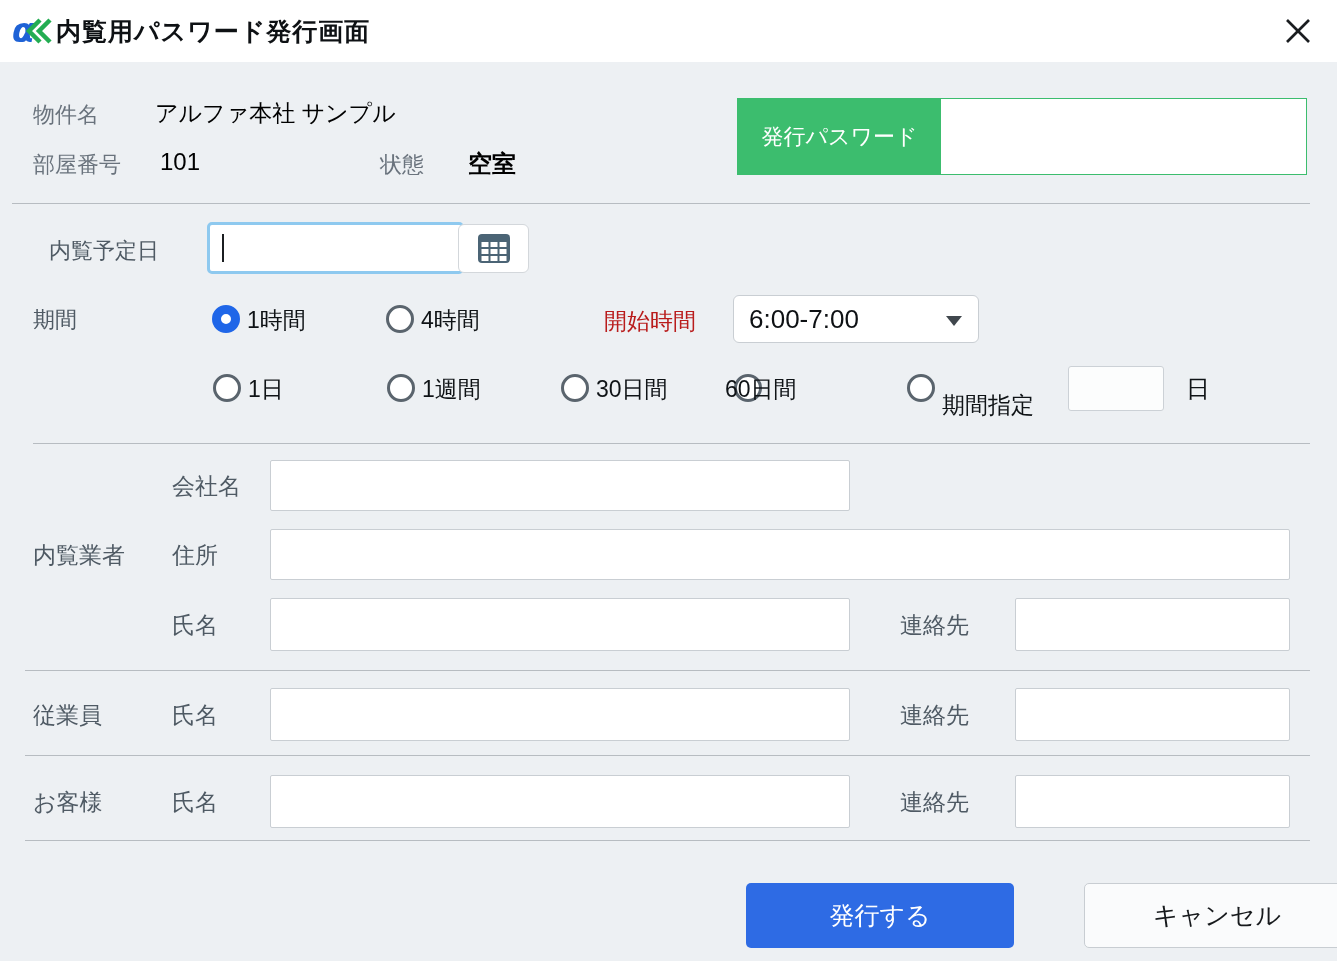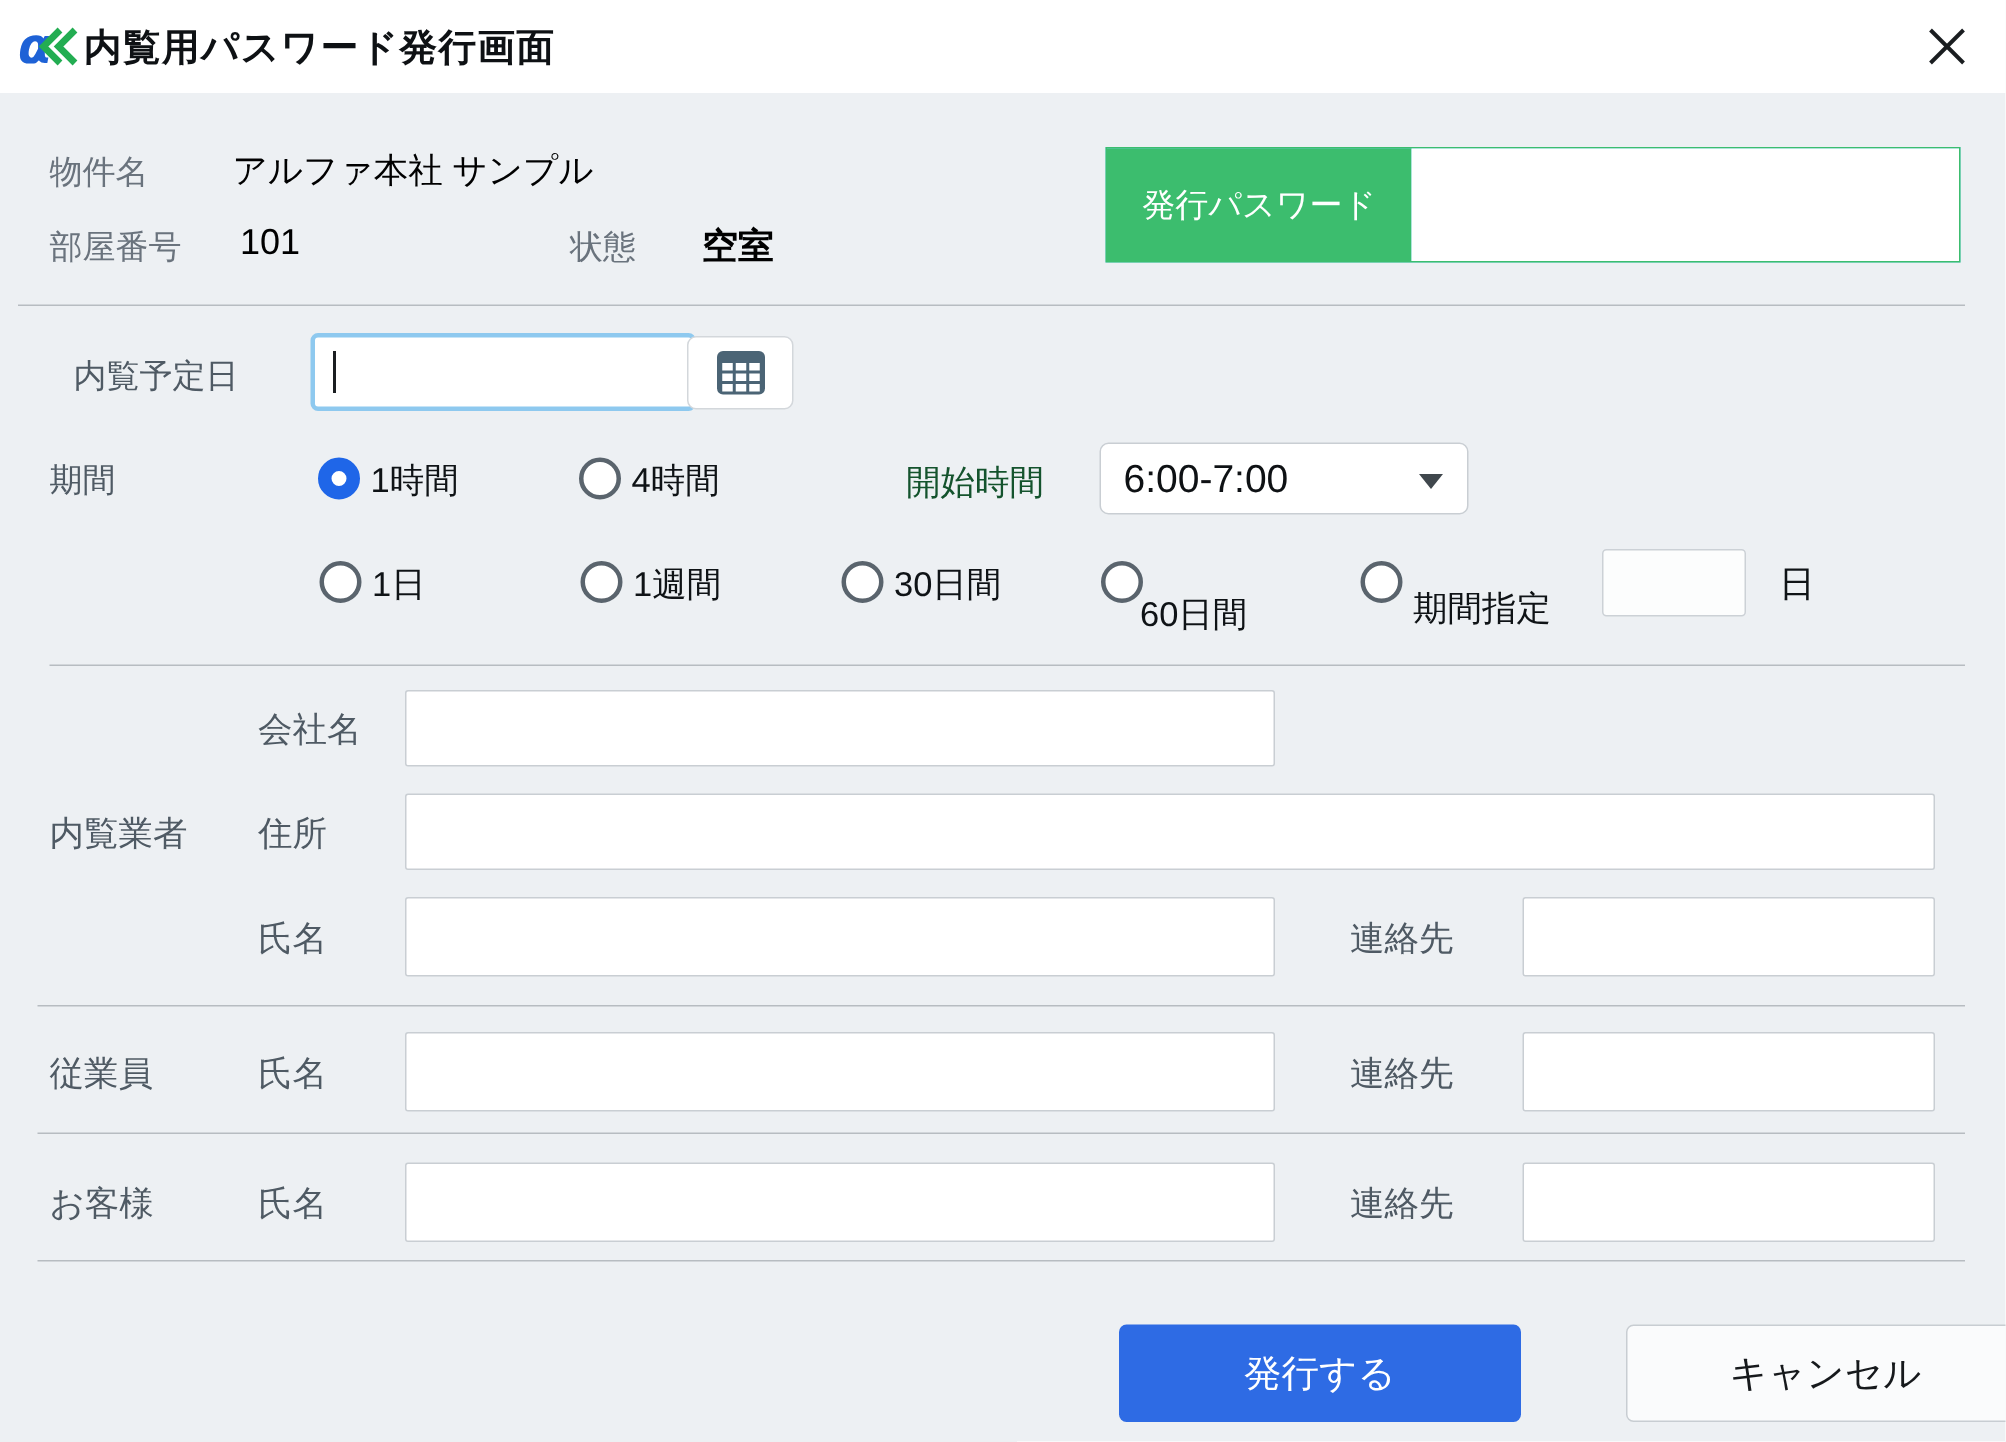--- a/index.html
+++ b/index.html
@@ -7,21 +7,21 @@
   .window{position:relative;width:1337px;height:961px;background:#ffffff;overflow:hidden;}
   .abs{position:absolute;}
   .titlebar{position:absolute;left:0;top:0;width:1337px;height:62px;background:#ffffff;}
   .title{position:absolute;left:56px;top:15px;font-size:25px;font-weight:600;color:#0e1114;letter-spacing:1px;}
   .closebtn{position:absolute;left:1280px;top:14px;width:36px;height:36px;background:none;border:none;cursor:pointer;padding:0;}
   .content{position:absolute;left:0;top:62px;width:1337px;height:899px;background:#edf0f3;}
   .lbl{font-size:22px;color:#6a737d;white-space:nowrap;}
   .dlbl{font-size:22px;color:#4f5a64;white-space:nowrap;}
   .val{font-size:23px;color:#000000;white-space:nowrap;}
   .divider{height:1px;background:#b7bcc1;}
-  .pwwrap{position:absolute;left:737px;top:36px;width:570px;height:77px;border:1px solid #3cbd6e;background:#7dd3fc;display:flex;box-sizing:border-box;}
+  .pwwrap{position:absolute;left:737px;top:36px;width:570px;height:77px;border:1px solid #3cbd6e;background:#86efac;display:flex;box-sizing:border-box;}
   .pwlabel{width:203px;background:#3cbd6e;color:#ffffff;font-size:22px;display:flex;align-items:center;justify-content:center;flex:0 0 auto;}
   .pwinput{flex:1;border:none;outline:none;font-size:22px;padding:0 12px;background:#ffffff;}
   .dateinput{position:absolute;left:207px;top:160px;width:231px;height:46px;background:#ffffff;border:3px solid #8ec9ef;border-radius:5px;font-size:23px;padding:0 10px;outline:none;}
   .cursorbar{position:absolute;left:222px;top:172px;width:2px;height:28px;background:#1b1e21;}
   .calbtn{position:absolute;left:458px;top:162px;width:71px;height:49px;background:#ffffff;border:1px solid #d3d7db;border-radius:6px;cursor:pointer;display:flex;align-items:center;justify-content:center;padding:0;}
   .radio{position:absolute;width:28px;height:28px;border-radius:50%;background:#ffffff;border:3px solid #5a646d;box-sizing:border-box;cursor:pointer;}
   .radio.sel{border:9px solid #1f66e8;}
   .rlabel{position:absolute;font-size:23px;color:#0f1316;white-space:nowrap;cursor:pointer;}
   .select{position:absolute;left:733px;top:233px;width:246px;height:48px;background:#ffffff;border:1px solid #c9ced3;border-radius:6px;box-sizing:border-box;cursor:pointer;}
   .selecttext{position:absolute;left:15px;top:8px;font-size:26px;color:#0e1114;}
@@ -86,34 +86,34 @@
           <rect x="13.5" y="23" width="7" height="5" fill="#ffffff"></rect>
           <rect x="22.5" y="23" width="7" height="5" fill="#ffffff"></rect>
       </svg>
     </button>
 
     <span class="abs dlbl" style="left:33px;top:243px;">期間</span>
     <span class="radio sel" style="left:212px;top:243px;"></span>
     <span class="rlabel" style="left:247px;top:243px;">1時間</span>
     <span class="radio" style="left:386px;top:243px;"></span>
     <span class="rlabel" style="left:421px;top:243px;">4時間</span>
-    <span class="abs glbl" style="left:604px;top:244px;font-weight:500;color:#14532d;">開始時間</span>
+    <span class="abs glbl" style="left:604px;top:244px;font-weight:500;color:#b91c1c;">開始時間</span>
     <div class="select">
       <span class="selecttext">6:00-7:00</span>
       <span class="caret"></span>
     </div>
 
     <span class="radio" style="left:213px;top:312px;"></span>
     <span class="rlabel" style="left:248px;top:312px;">1日</span>
     <span class="radio" style="left:387px;top:312px;"></span>
     <span class="rlabel" style="left:422px;top:312px;">1週間</span>
     <span class="radio" style="left:561px;top:312px;"></span>
     <span class="rlabel" style="left:596px;top:312px;">30日間</span>
     <span class="radio" style="left:734px;top:312px;"></span>
-    <span class="rlabel" style="left:760px;top:312px;margin-top:20px;">60日間</span>
+    <span class="rlabel" style="left:725px;top:312px;">60日間</span>
     <span class="radio" style="left:907px;top:312px;"></span>
     <span class="rlabel" style="left:942px;top:328px;text-align:right;">期間指定</span>
     <input class="smallinp" type="text" value="" style="">
     <span class="abs" style="left:1186px;top:311px;font-size:24px;color:#0f1316;">日</span>
 
     <div class="abs divider" style="left:33px;top:381px;width:1277px;"></div>
 
     <span class="abs glbl" style="left:172px;top:409px;">会社名</span>
     <input class="inp" style="left: 270px; top: 398px; width: 580px; height: 51px;" type="text" value="">
     <span class="abs glbl" style="left:33px;top:478px;">内覧業者</span>

